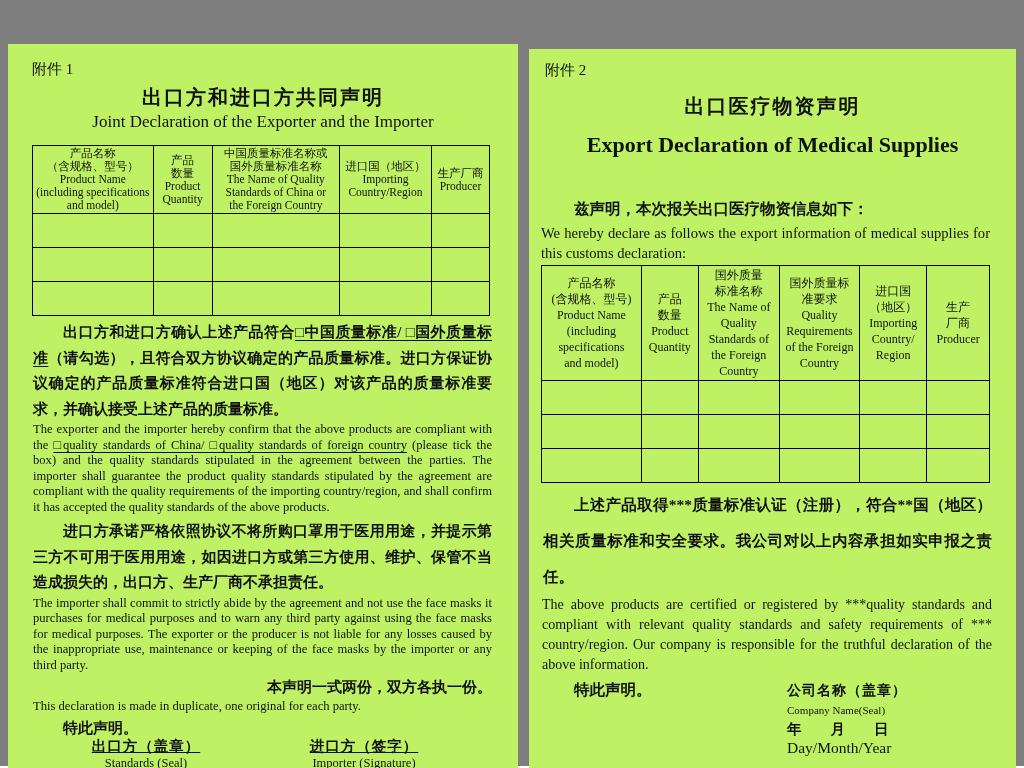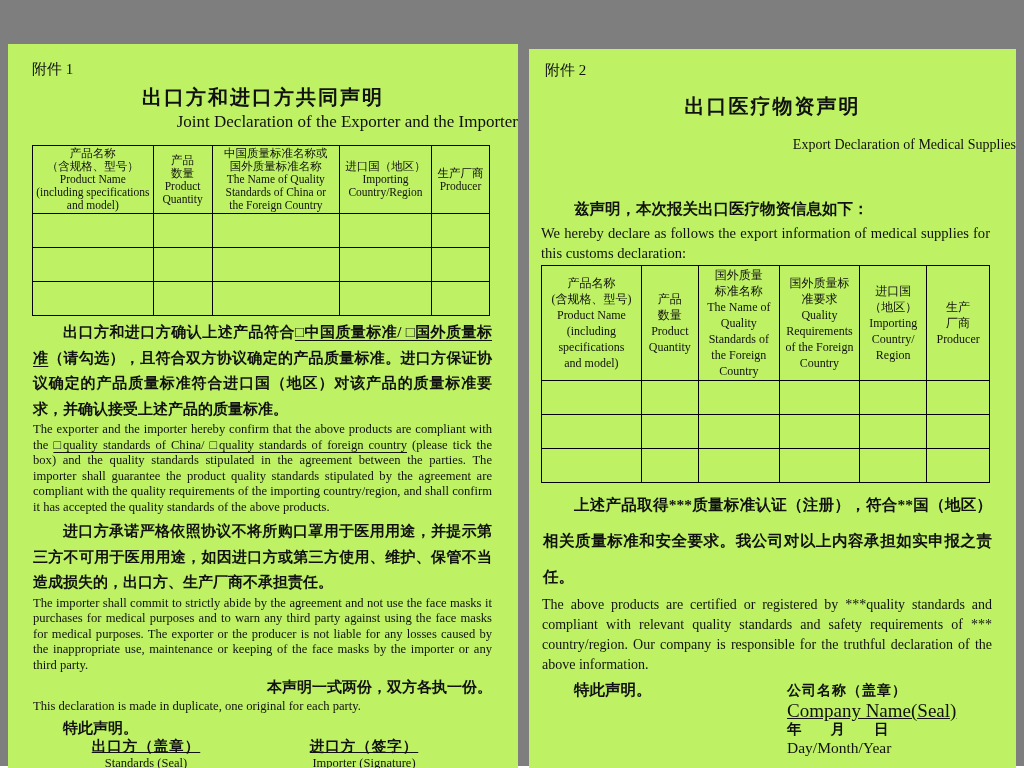--- a/index.html
+++ b/index.html
@@ -11,23 +11,23 @@
   .p1{left:8px;top:0;width:510px;height:758px;}
   .p2{left:529px;top:5px;width:487px;height:757px;}
 
   .attach{font-size:15px;}
   .p1 .attach{margin:16px 0 0 24px;}
   .p2 .attach{margin:12px 0 0 16px;}
 
   .t-cn{text-align:center;font-size:20px;font-weight:bold;letter-spacing:2px;line-height:24px;}
   .p1 .t-cn{margin-top:6px;}
   .p2 .t-cn{margin-top:14px;}
-  .t-en{text-align:right;font-size:17px;line-height:21px;}
+  .t-en{text-align:center;font-size:17px;line-height:21px;}
   .p1 .t-en{margin-top:2px;font-weight:normal;}
-  .p2 .t-en{margin-top:16px;font-size:14px;font-weight:normal;line-height:22px;}
+  .p2 .t-en{margin-top:16px;font-size:22px;font-weight:bold;line-height:22px;}
 
   table{border-collapse:collapse;table-layout:fixed;}
   td{border:1px solid #000;text-align:center;vertical-align:middle;
      white-space:pre-line;padding:1px;overflow:hidden;}
   .p1 table{margin:13px 28px 0 24px;width:458px;}
   .p1 tr.head td{height:64px;font-size:11.5px;line-height:13px;}
   .p1 tr.empty td{height:31px;}
   .p2 table{margin:2px 0 0 12px;width:449px;}
   .p2 tr.head td{height:112px;font-size:12px;line-height:16px;}
   .p2 tr.empty td{height:31px;}
@@ -52,21 +52,21 @@
   .sign{position:absolute;text-align:center;text-decoration:underline;}
   .sign-l{left:58px;width:160px;}
   .sign-r{left:276px;width:160px;}
   .s1{font-size:14.5px;font-weight:600;line-height:19px;letter-spacing:1px;}
   .s2{font-size:12.5px;line-height:15px;}
   .s3{font-size:14.5px;font-weight:600;line-height:17px;}
   .s4{font-size:12.5px;line-height:14px;}
 
   .sign-co{position:absolute;top:632px;left:258px;width:195px;text-align:left;}
   .c1{font-size:14px;font-weight:600;line-height:20px;letter-spacing:1px;}
-  .c2{font-size:19px;line-height:19px;text-decoration:underline;}
+  .c2{font-size:11px;line-height:19px;}
   .c3{font-size:14.5px;font-weight:600;line-height:18px;}
   .c4{font-size:15.5px;line-height:19px;}
 </style>
 </head>
 <body>
 
 <div class="screen">
   <div class="canvas"></div>
 
   <div class="page p1">

